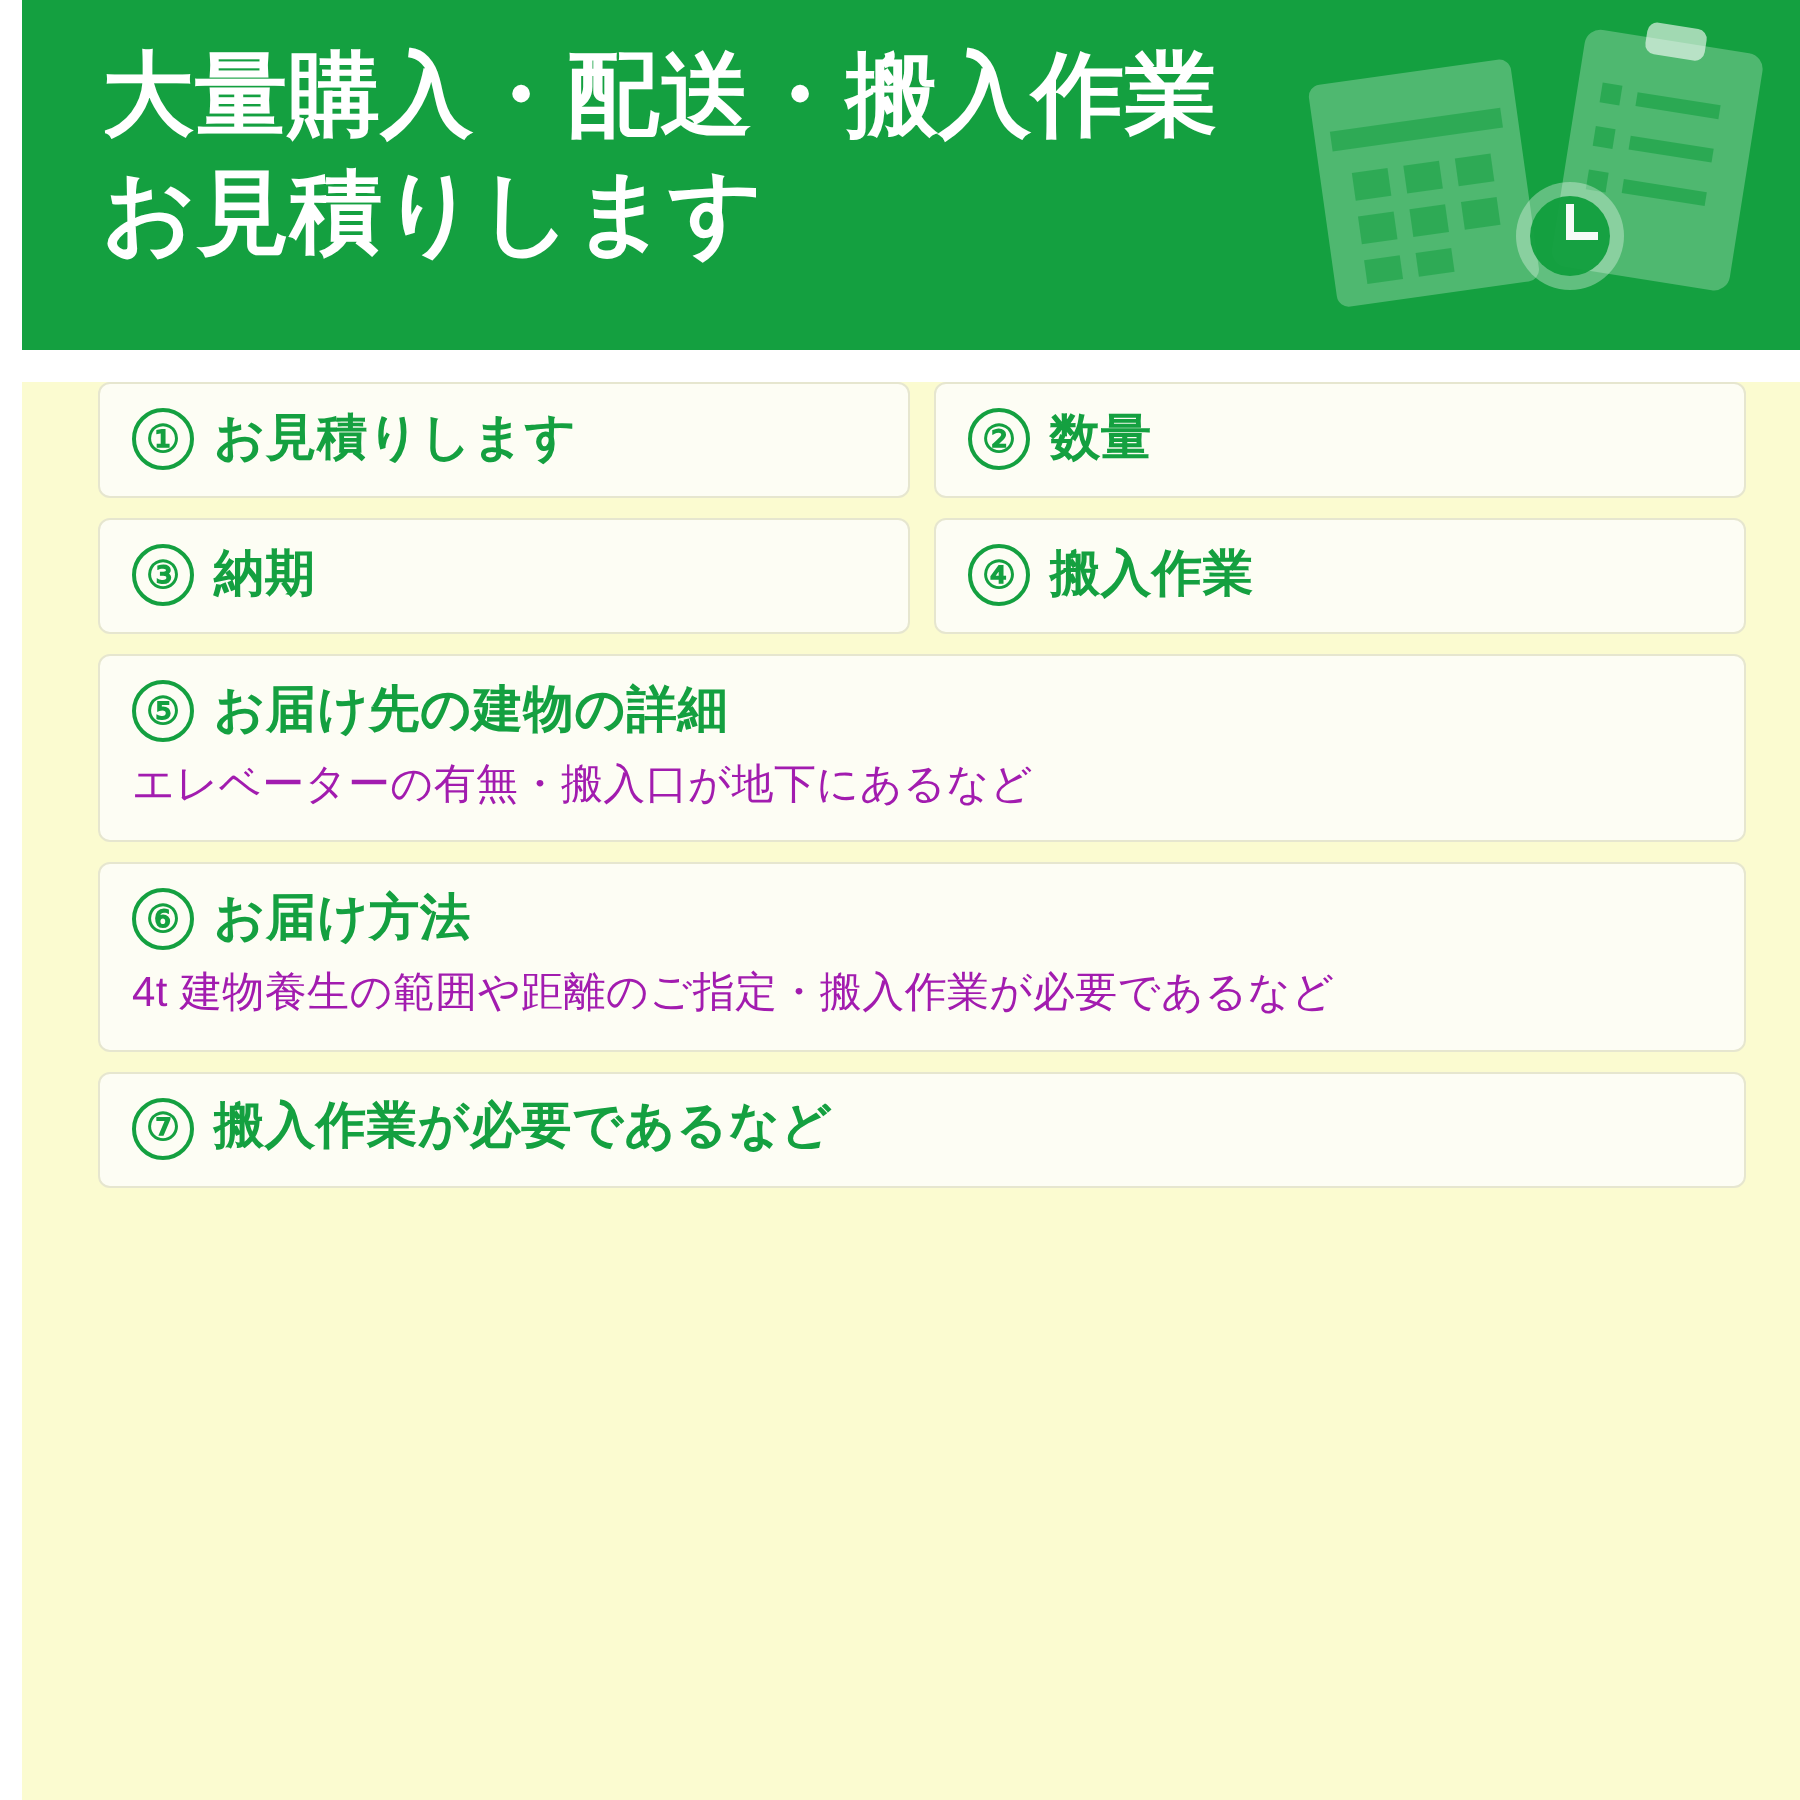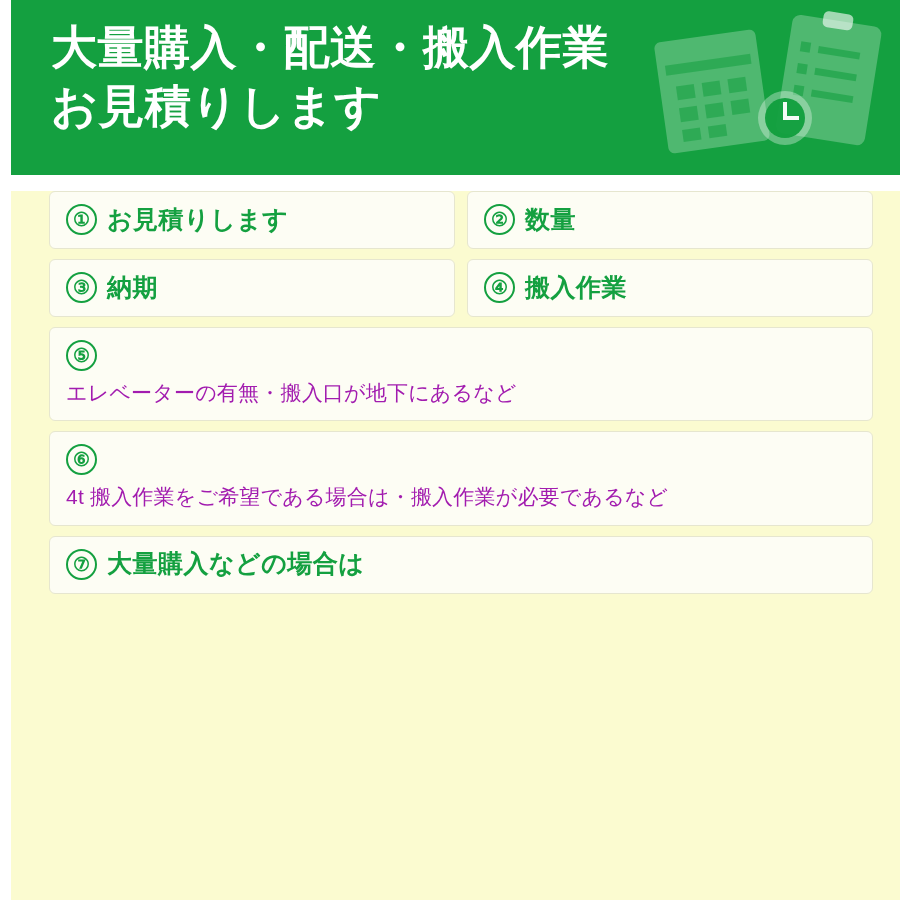--- a/index.html
+++ b/index.html
@@ -207,33 +207,35 @@
       <div class="card half">
         <div class="card-head">
           <span class="num">④</span>
           <span class="card-title">搬入作業</span>
         </div>
       </div>
 
       <div class="card full">
         <div class="card-head">
           <span class="num">⑤</span>
+          <span class="card-title">お届け先の建物の詳細</span>
         </div>
         <div class="card-note">エレベーターの有無・搬入口が地下にあるなど</div>
       </div>
 
       <div class="card full">
         <div class="card-head">
           <span class="num">⑥</span>
-        </div>
-        <div class="card-note">4t 搬入作業をご希望である場合は・搬入作業が必要であるなど</div>
+          <span class="card-title">お届け方法</span>
+        </div>
+        <div class="card-note">4t 建物養生の範囲や距離のご指定・搬入作業が必要であるなど</div>
       </div>
 
       <div class="card full">
         <div class="card-head">
           <span class="num">⑦</span>
-          <span class="card-title">大量購入などの場合は</span>
+          <span class="card-title">搬入作業が必要であるなど</span>
         </div>
       </div>
 
     </div>
   </div>
 </div>
 
 </body></html>

